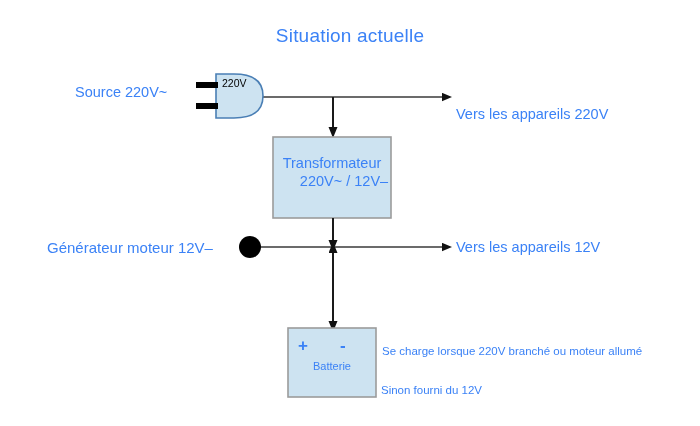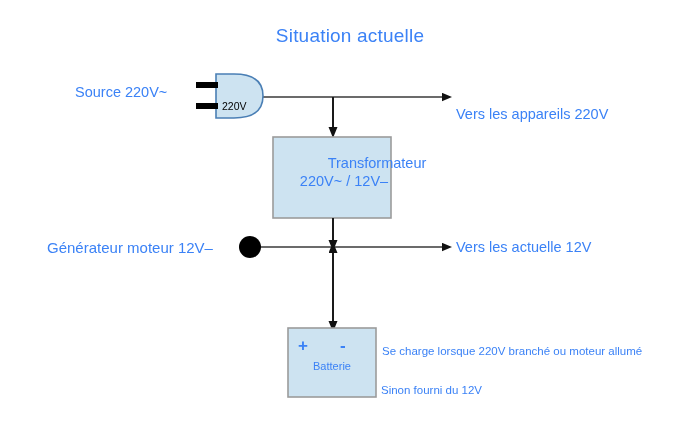--- a/index.html
+++ b/index.html
@@ -37,21 +37,21 @@
     font-size: 19px;
     letter-spacing: 0.2px;
   }
   #source-label {
     left: 75px;
     top: 84px;
     font-size: 14.5px;
   }
   #plug-text {
     left: 222px;
-    top: 100px;
+    top: 77px;
     font-size: 10.5px;
     color: #000;
   }
   #out220-label {
     left: 456px;
     top: 88px;
     font-size: 14.5px;
     margin-top: 18px;
   }
   #generator-label {
@@ -63,21 +63,20 @@
     left: 456px;
     top: 239px;
     font-size: 14.5px;
   }
   #transformer-line1 {
     left: 273px;
     top: 155px;
     width: 118px;
     text-align: center;
     font-size: 14.5px;
-    padding-left: 45px;
   }
   #transformer-line2 {
     left: 273px;
     top: 173px;
     width: 142px;
     text-align: center;
     font-size: 14.5px;
   }
   #battery-plus {
     left: 298px;
@@ -156,21 +155,21 @@
 <div class="lbl" id="plug-text">220V</div>
 
 <div class="lbl" id="out220-label">Vers les appareils 220V</div>
 
 <div class="lbl" id="transformer-line1">Transformateur</div>
 
 <div class="lbl" id="transformer-line2">220V~ / 12V–</div>
 
 <div class="lbl" id="generator-label">Générateur moteur 12V–</div>
 
-<div class="lbl" id="out12-label">Vers les actuelle 12V</div>
+<div class="lbl" id="out12-label">Vers les appareils 12V</div>
 
 <div class="lbl" id="battery-plus">+</div>
 
 <div class="lbl" id="battery-minus">-</div>
 
 <div class="lbl" id="battery-name">Batterie</div>
 
 <div class="lbl" id="note-line1">Se charge lorsque 220V branché ou moteur allumé</div>
 
 <div class="lbl" id="note-line2">Sinon fourni du 12V</div>

